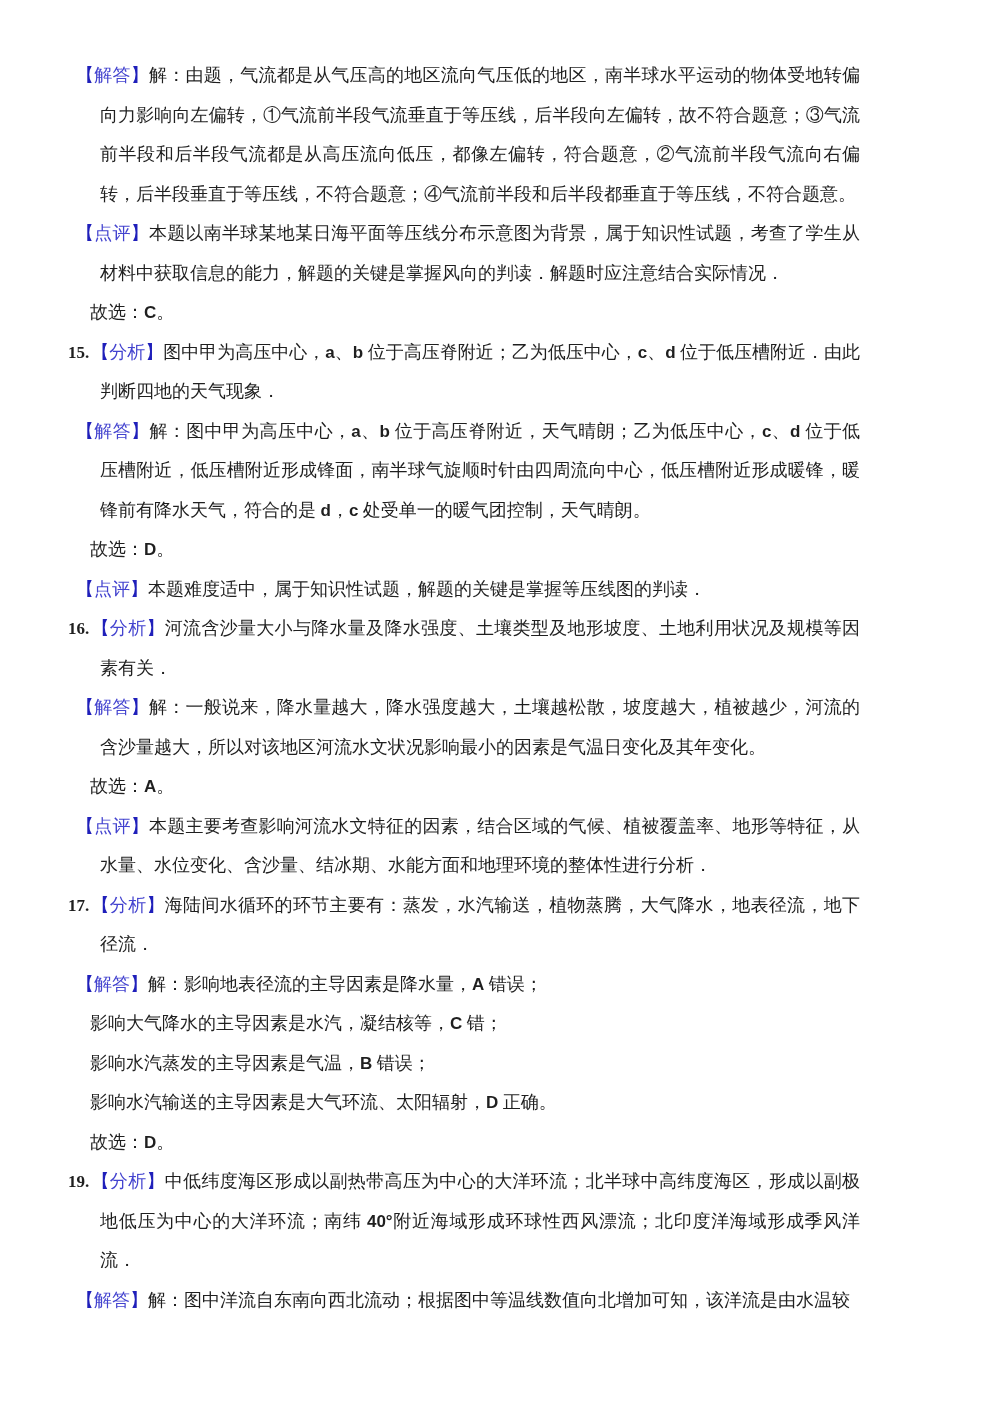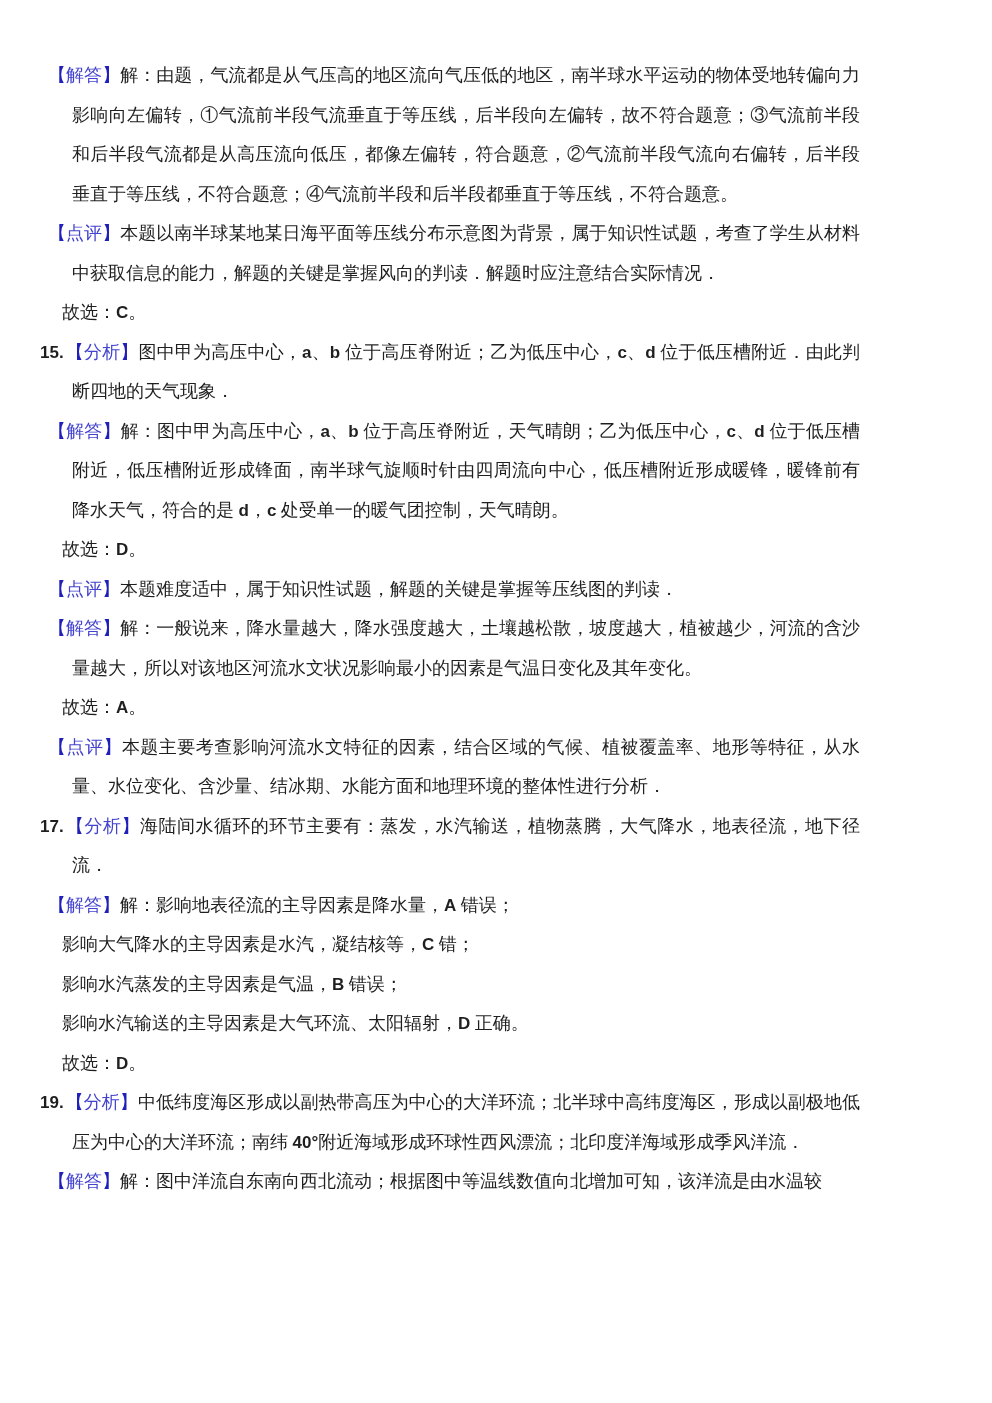--- a/index.html
+++ b/index.html
@@ -9,39 +9,39 @@
     --bracket: #1f1fba;
   }
   html,body{ margin:0; padding:0; background:var(--bg); }
   body{
     width:992px; height:1403px; overflow:hidden;
     font-family:"Liberation Serif","DejaVu Serif",serif;
   }
   .page{
     box-sizing:border-box;
     width:968px; height:1403px;
-    padding:56px 108px 0 48px;
+    padding:56px 108px 0 76px;
     background:var(--bg);
   }
   p.para{
     margin:0;
     font-size:18px;
     line-height:39.5px;
     color:var(--text);
     text-align:justify;
     text-justify:inter-ideograph;
     word-break:break-all;
   }
   p.answer, p.comment{ padding-left:24px; text-indent:-24px; }
   p.analysis{ padding-left:24px; text-indent:-32px; }
   p.plain{ padding-left:14px; }
   .label{ color:var(--label); }
   .label .br{ color:var(--bracket); }
   .num{
-    font-family:Liberation Sans, sans-serif;
+    font-family:Liberation Serif, serif;
     font-weight:700;
     font-size:17px;
     padding-right:2px;
   }
   .lat{
     font-family:"Liberation Sans","DejaVu Sans",sans-serif;
     font-weight:700;
     font-size:17px;
   }
 </style>
@@ -50,20 +50,21 @@
 
 <div class="page">
   <div id="content">
       <p class="para answer"><span class="label"><span class="br">【</span>解答<span class="br">】</span></span><span class="txt">解：由题，气流都是从气压高的地区流向气压低的地区，南半球水平运动的物体受地转偏向力影响向左偏转，①气流前半段气流垂直于等压线，后半段向左偏转，故不符合题意；③气流前半段和后半段气流都是从高压流向低压，都像左偏转，符合题意，②气流前半段气流向右偏转，后半段垂直于等压线，不符合题意；④气流前半段和后半段都垂直于等压线，不符合题意。</span></p>
       <p class="para comment"><span class="label"><span class="br">【</span>点评<span class="br">】</span></span><span class="txt">本题以南半球某地某日海平面等压线分布示意图为背景，属于知识性试题，考查了学生从材料中获取信息的能力，解题的关键是掌握风向的判读．解题时应注意结合实际情况．</span></p>
       <p class="para plain"><span class="txt">故选：<span class="lat">C</span>。</span></p>
       <p class="para analysis"><span class="num">15.</span><span class="label"><span class="br">【</span>分析<span class="br">】</span></span><span class="txt">图中甲为高压中心，<span class="lat">a</span>、<span class="lat">b</span> 位于高压脊附近；乙为低压中心，<span class="lat">c</span>、<span class="lat">d</span> 位于低压槽附近．由此判断四地的天气现象．</span></p>
       <p class="para answer"><span class="label"><span class="br">【</span>解答<span class="br">】</span></span><span class="txt">解：图中甲为高压中心，<span class="lat">a</span>、<span class="lat">b</span> 位于高压脊附近，天气晴朗；乙为低压中心，<span class="lat">c</span>、<span class="lat">d</span> 位于低压槽附近，低压槽附近形成锋面，南半球气旋顺时针由四周流向中心，低压槽附近形成暖锋，暖锋前有降水天气，符合的是 <span class="lat">d</span>，<span class="lat">c</span> 处受单一的暖气团控制，天气晴朗。</span></p>
       <p class="para plain"><span class="txt">故选：<span class="lat">D</span>。</span></p>
       <p class="para comment"><span class="label"><span class="br">【</span>点评<span class="br">】</span></span><span class="txt">本题难度适中，属于知识性试题，解题的关键是掌握等压线图的判读．</span></p>
+      <p class="para analysis"><span class="num">16.</span><span class="label"><span class="br">【</span>分析<span class="br">】</span></span><span class="txt">河流含沙量大小与降水量及降水强度、土壤类型及地形坡度、土地利用状况及规模等因素有关．</span></p>
       <p class="para answer"><span class="label"><span class="br">【</span>解答<span class="br">】</span></span><span class="txt">解：一般说来，降水量越大，降水强度越大，土壤越松散，坡度越大，植被越少，河流的含沙量越大，所以对该地区河流水文状况影响最小的因素是气温日变化及其年变化。</span></p>
       <p class="para plain"><span class="txt">故选：<span class="lat">A</span>。</span></p>
       <p class="para comment"><span class="label"><span class="br">【</span>点评<span class="br">】</span></span><span class="txt">本题主要考查影响河流水文特征的因素，结合区域的气候、植被覆盖率、地形等特征，从水量、水位变化、含沙量、结冰期、水能方面和地理环境的整体性进行分析．</span></p>
       <p class="para analysis"><span class="num">17.</span><span class="label"><span class="br">【</span>分析<span class="br">】</span></span><span class="txt">海陆间水循环的环节主要有：蒸发，水汽输送，植物蒸腾，大气降水，地表径流，地下径流．</span></p>
       <p class="para answer"><span class="label"><span class="br">【</span>解答<span class="br">】</span></span><span class="txt">解：影响地表径流的主导因素是降水量，<span class="lat">A</span> 错误；</span></p>
       <p class="para plain"><span class="txt">影响大气降水的主导因素是水汽，凝结核等，<span class="lat">C</span> 错；</span></p>
       <p class="para plain"><span class="txt">影响水汽蒸发的主导因素是气温，<span class="lat">B</span> 错误；</span></p>
       <p class="para plain"><span class="txt">影响水汽输送的主导因素是大气环流、太阳辐射，<span class="lat">D</span> 正确。</span></p>
       <p class="para plain"><span class="txt">故选：<span class="lat">D</span>。</span></p>
       <p class="para analysis"><span class="num">19.</span><span class="label"><span class="br">【</span>分析<span class="br">】</span></span><span class="txt">中低纬度海区形成以副热带高压为中心的大洋环流；北半球中高纬度海区，形成以副极地低压为中心的大洋环流；南纬 <span class="lat">40°</span>附近海域形成环球性西风漂流；北印度洋海域形成季风洋流．</span></p>

